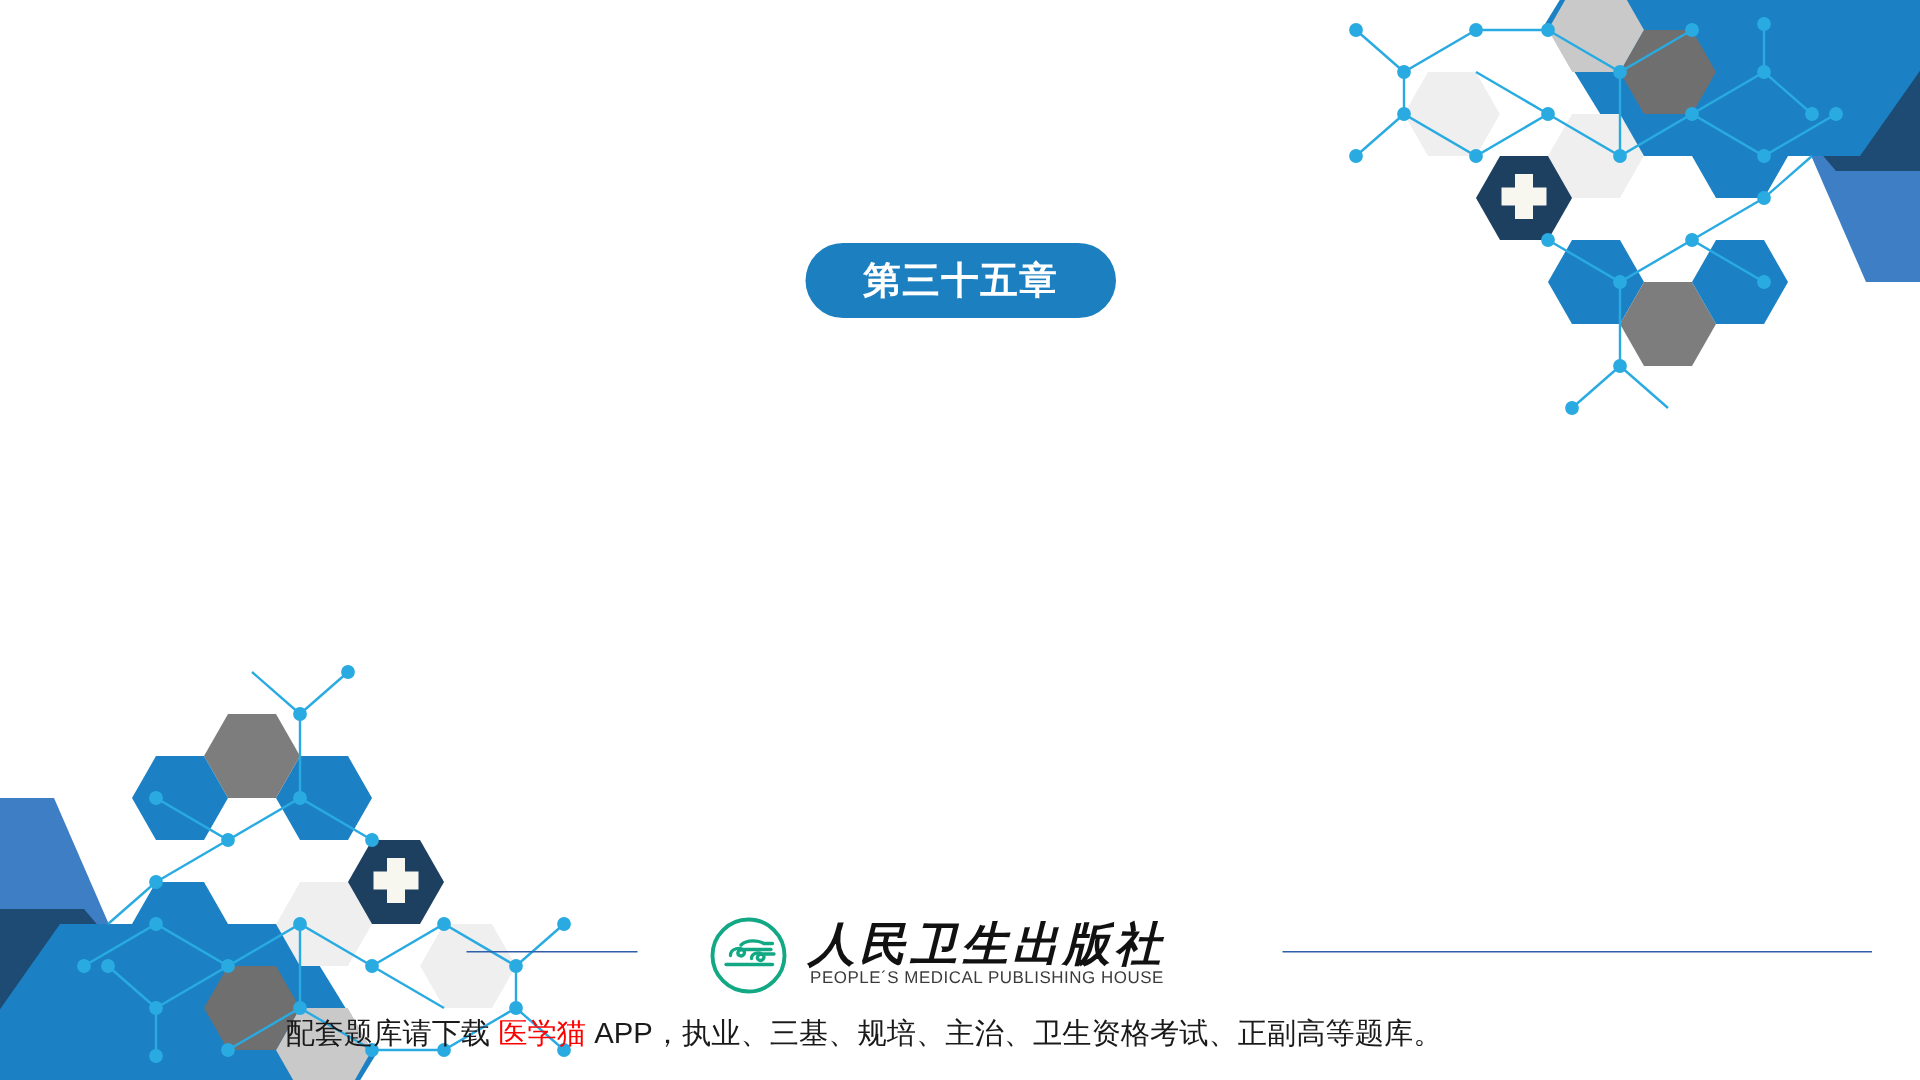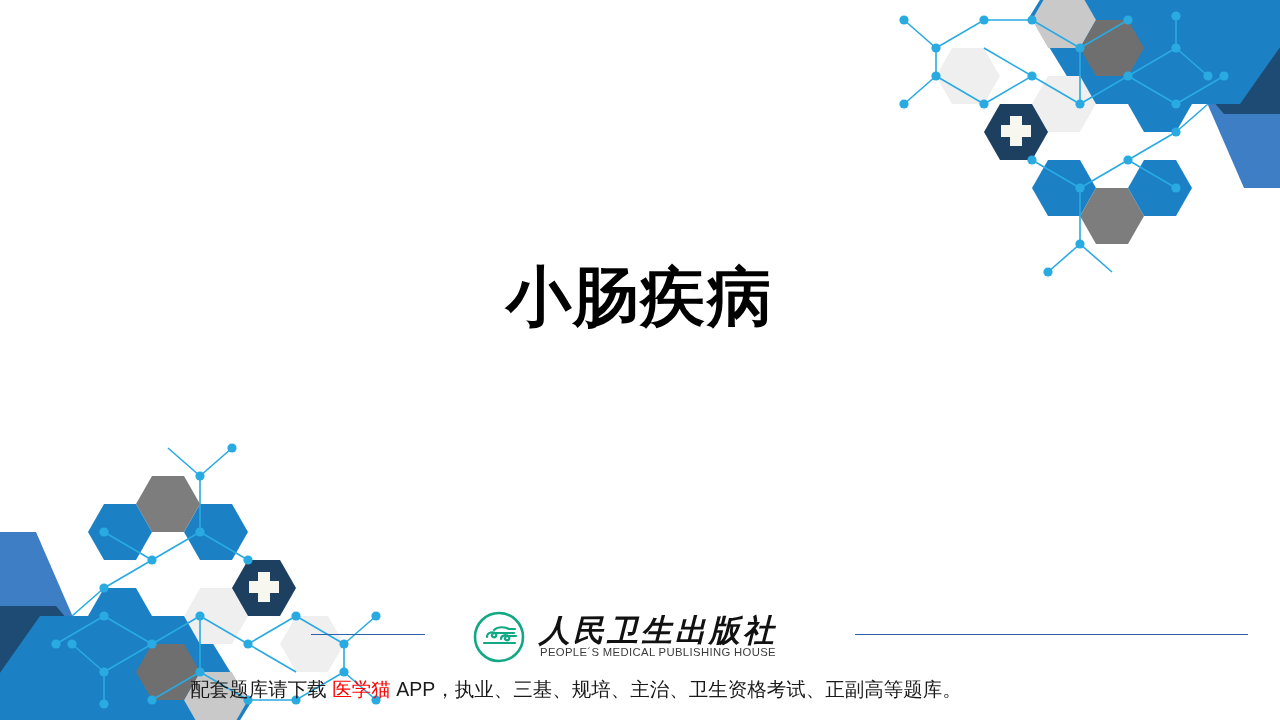--- a/index.html
+++ b/index.html
@@ -326,22 +326,24 @@
           <circle cx="20" cy="166" r="4.6"></circle>
         <circle cx="292" cy="110" r="4.6"></circle>
           <circle cx="292" cy="78" r="4.6"></circle>
         <circle cx="324" cy="138" r="4.6"></circle>
           <circle cx="148" cy="26" r="4.6"></circle>
         <circle cx="292" cy="194" r="4.6"></circle>
       </g>
     </svg>
   </div>
 
-
-  <div id="slide-title">小肠疾病</div>
+  <div id="chapter-badge">
+    <span>第三十五章</span>
+  </div>
+
 
   <div id="rule-left"></div>
   <div id="rule-right"></div>
 
   <div id="publisher">
     <div id="publisher-emblem">
       <svg viewBox="0 0 58 54" xmlns="http://www.w3.org/2000/svg">
         <circle cx="29" cy="27" r="24" fill="none" stroke="#12a884" stroke-width="2.6"></circle>
         <g fill="none" stroke="#12a884" stroke-width="2.2" stroke-linecap="round">
           <path d="M14,33 H45"></path>

